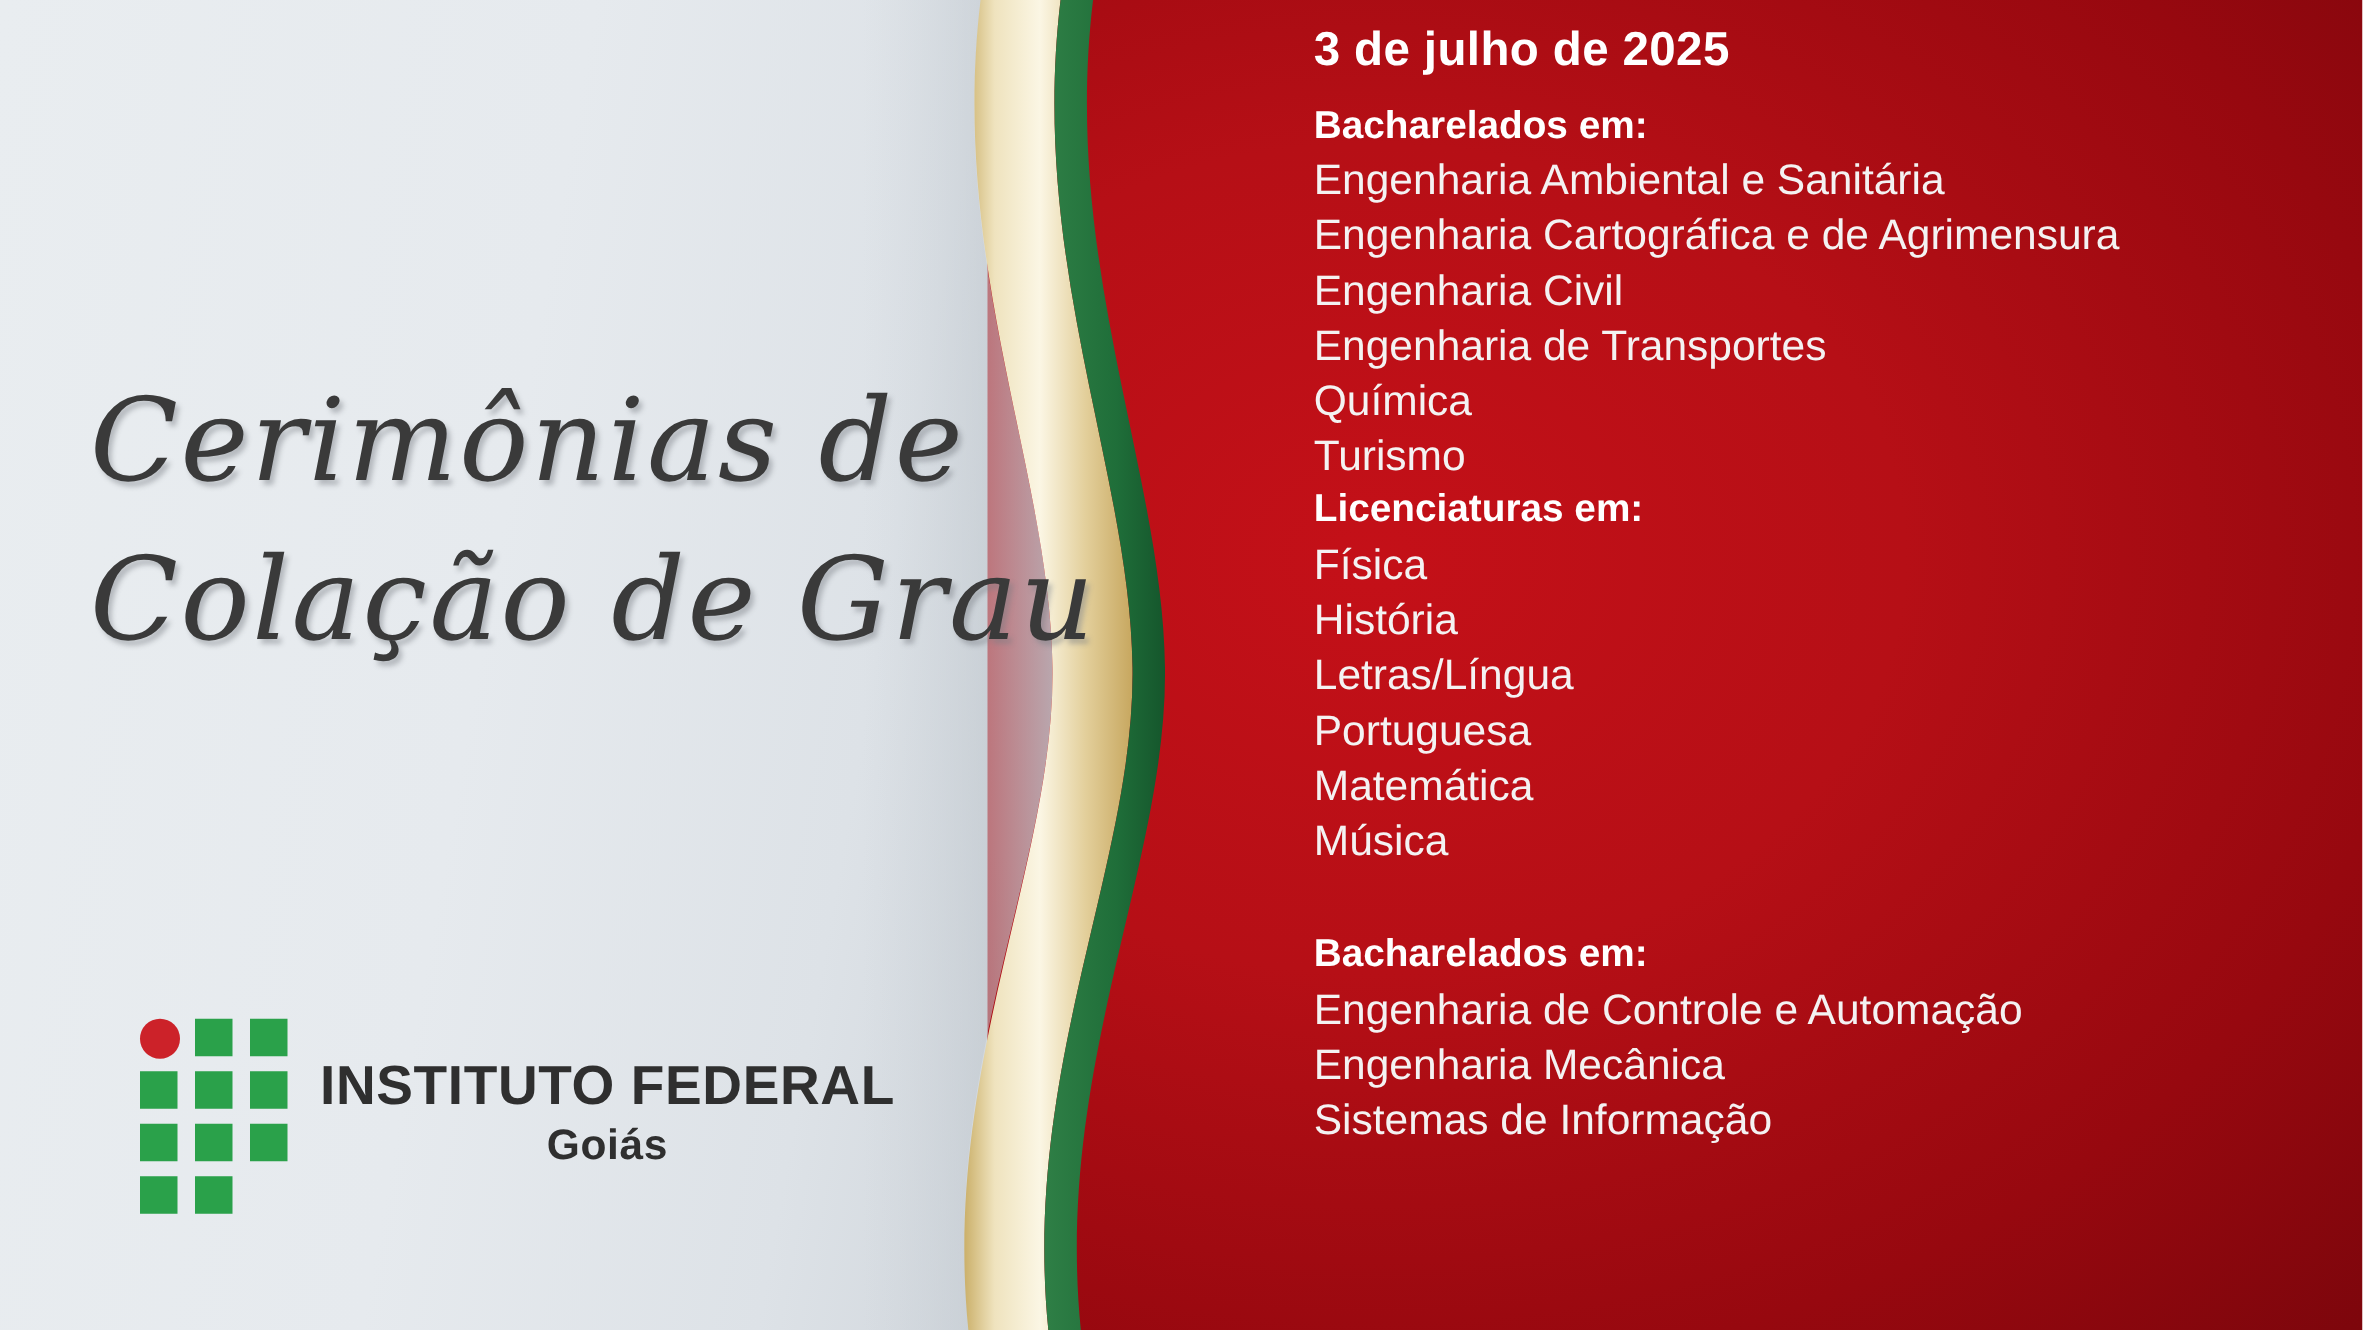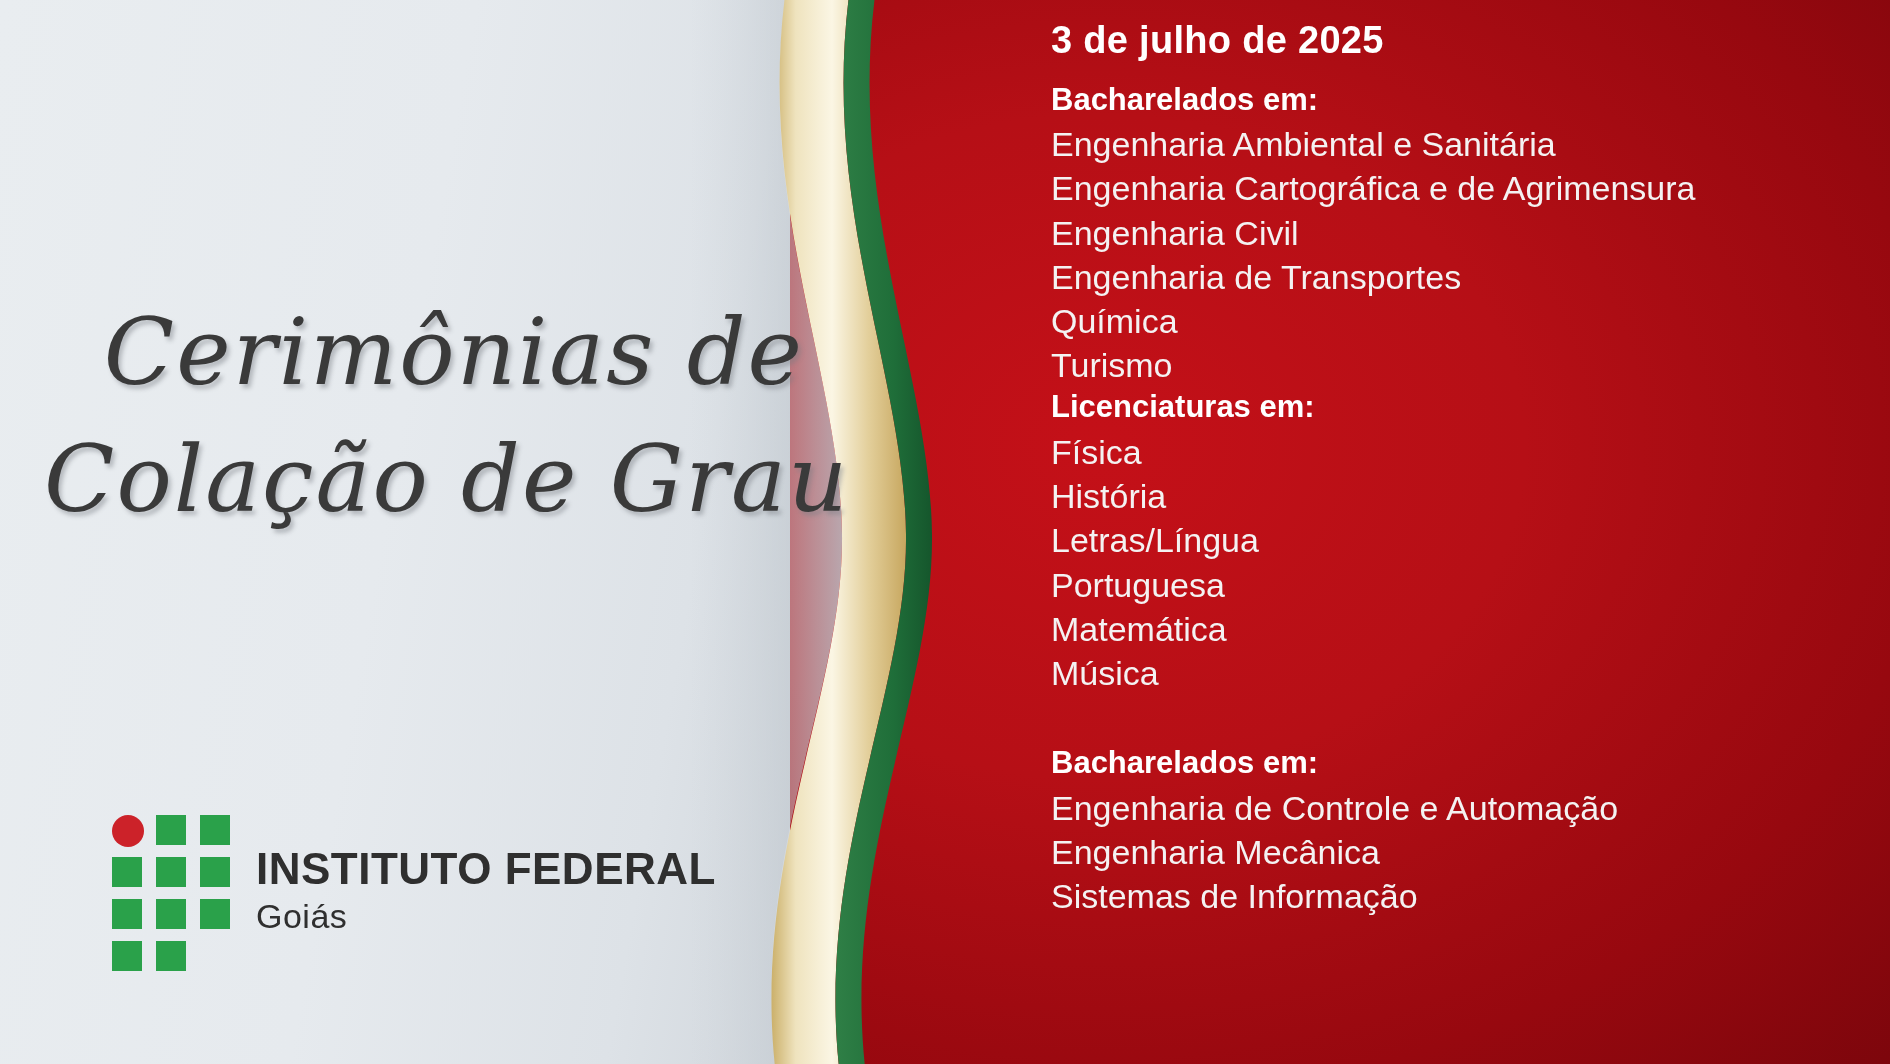--- a/index.html
+++ b/index.html
@@ -47,24 +47,24 @@
     left: 690px;
     top: -6px;
     width: 260px;
     height: 1076px;
     pointer-events: none;
   }
 
   
   .title-block {
     position: absolute;
-    left: 44px;
+    left: 72px;
     top: 290px;
     width: 760px;
-    text-align: right;
+    text-align: left;
   }
   .title-line {
     font-family: "DejaVu Serif", "Liberation Serif", serif;
     font-style: italic;
     color: #3a3a3a;
     font-size: 92px;
     line-height: 1.38;
     letter-spacing: 2px;
     text-shadow: 3px 4px 4px rgba(120,125,130,0.45);
     white-space: nowrap;
@@ -102,21 +102,22 @@
     color: #2f2f2f;
   }
   .logo-text .l1 {
     font-size: 44px;
     font-weight: bold;
     letter-spacing: 0.5px;
     line-height: 1.05;
   }
   .logo-text .l2 {
     font-size: 34px;
-    font-weight: normal;
+    font-weight: bold;
+    text-align: center;
     margin-top: 4px;
     letter-spacing: 0.5px;
   }
 
   
   .schedule {
     position: absolute;
     left: 1035px;
     top: 18px;
     width: 800px;

